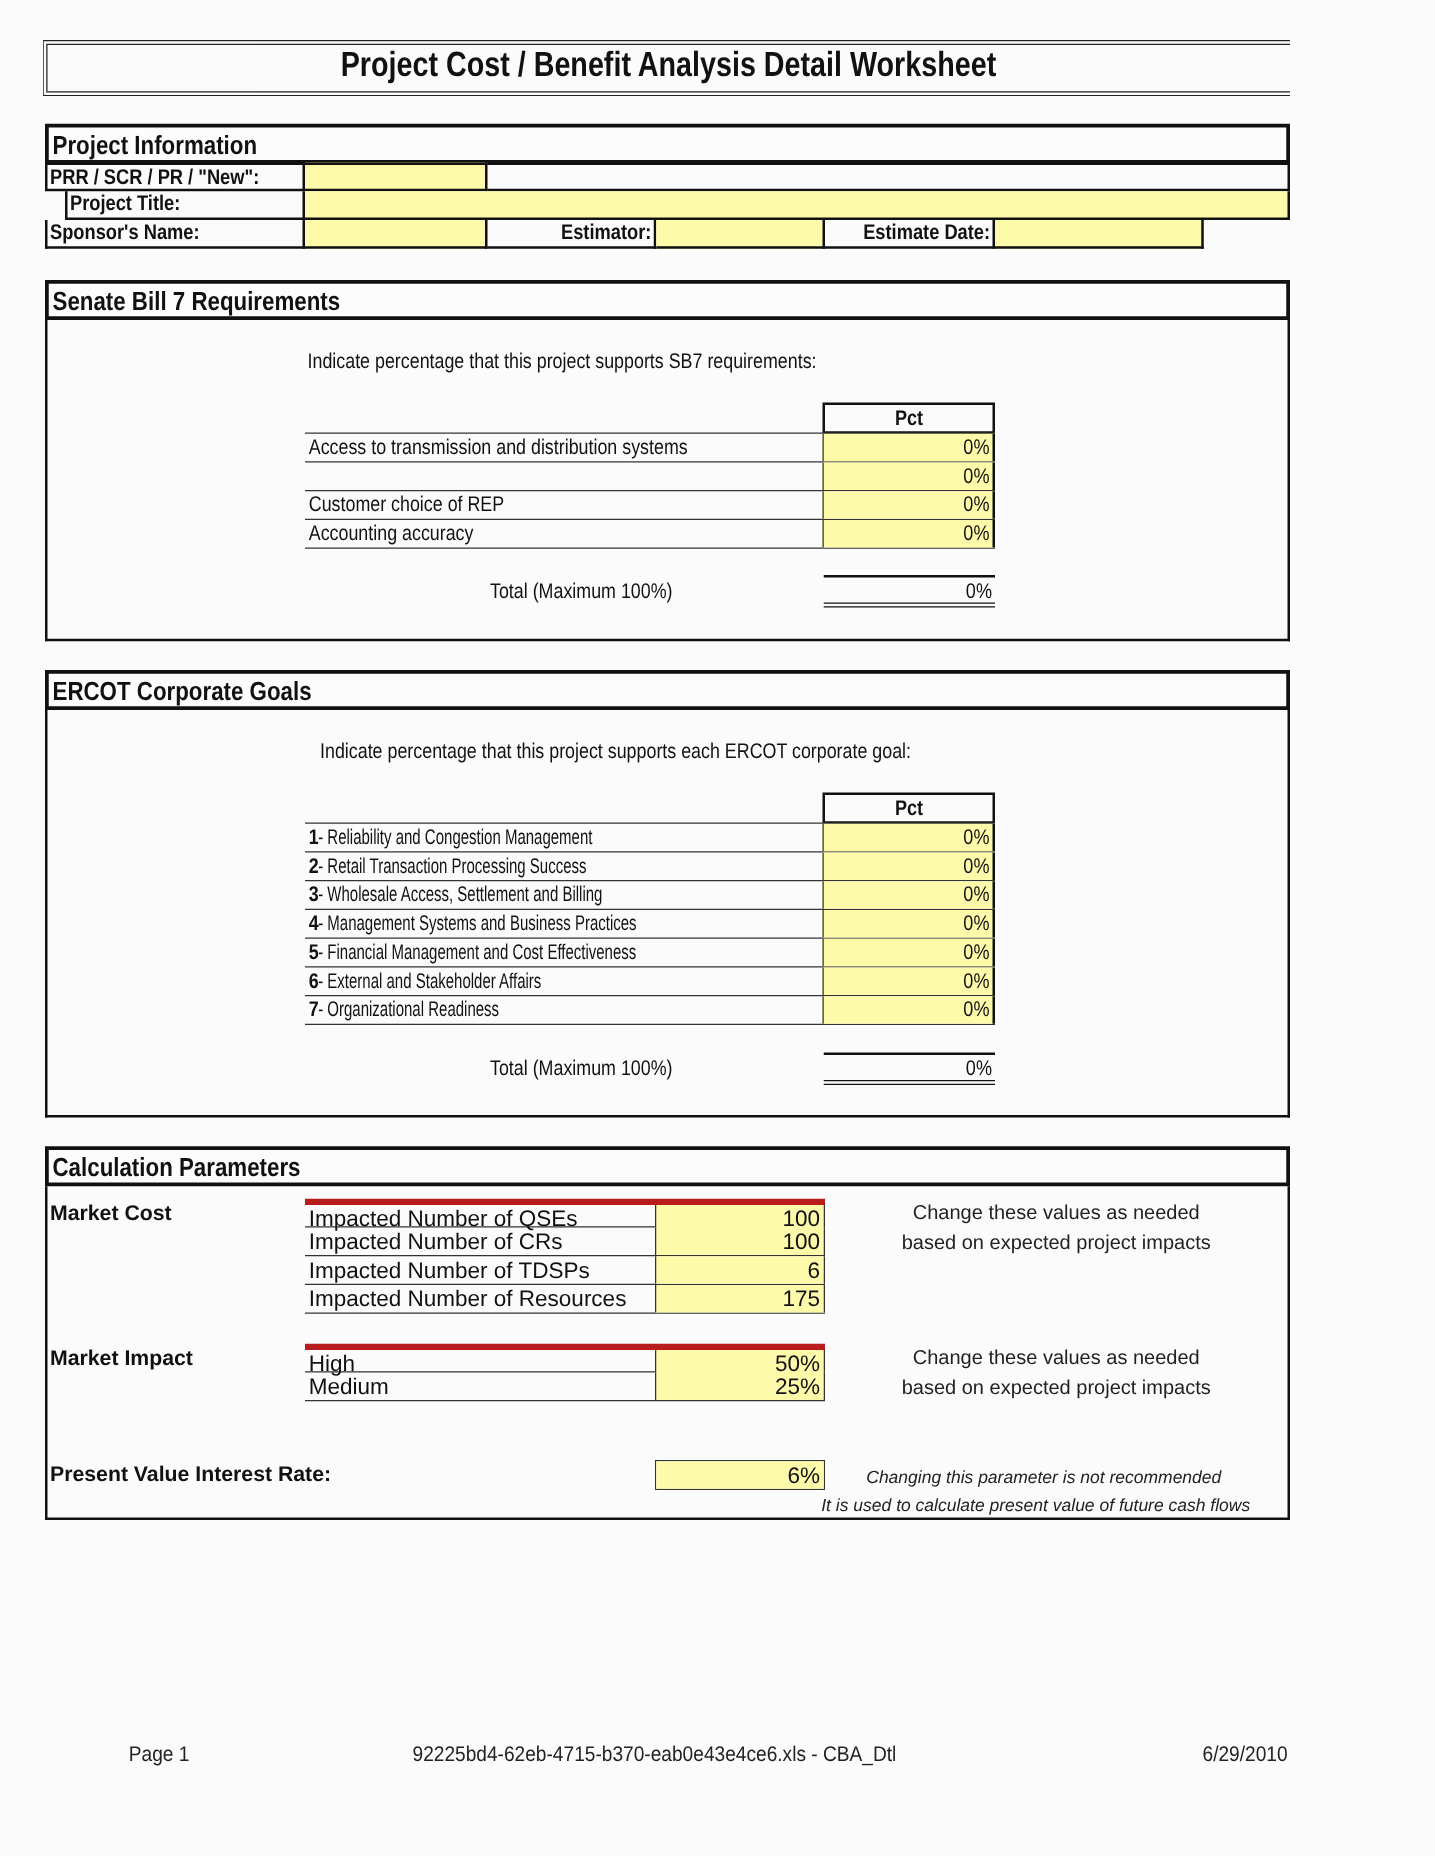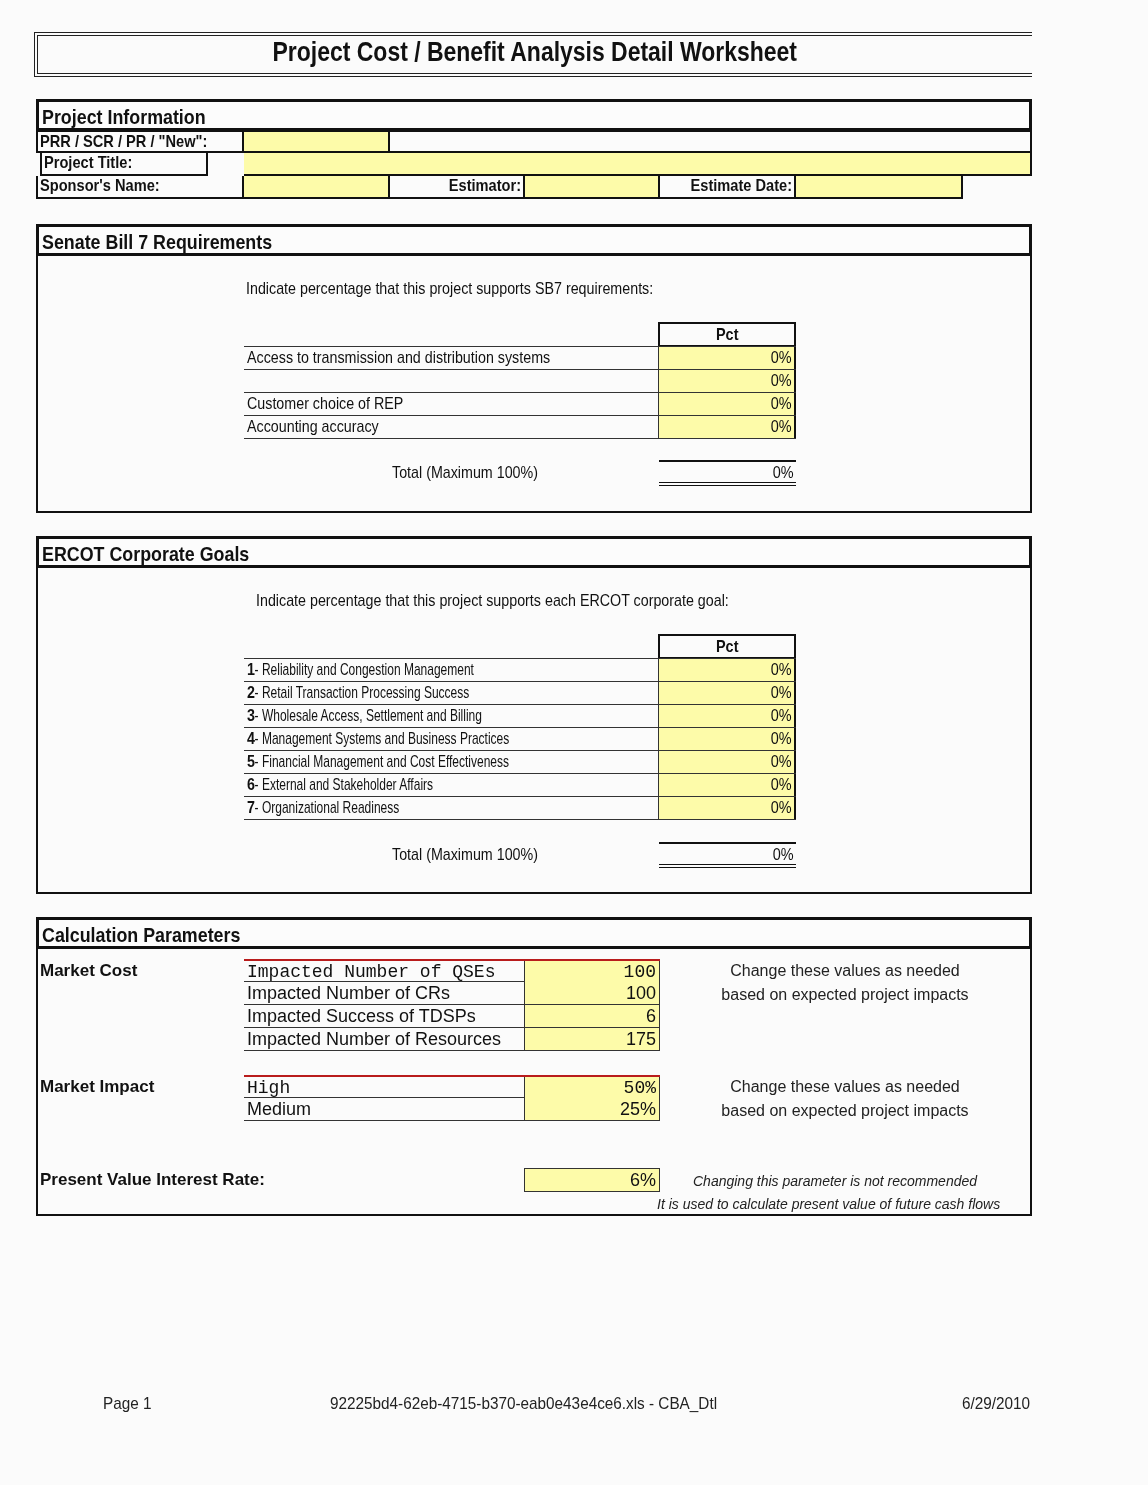--- a/index.html
+++ b/index.html
@@ -37,21 +37,21 @@
     .row-label b { font-weight: bold; }
     .row-val { position: absolute; left: 414px; top: 0; width: 138px; height: 22px; background: #fdfba9; border-left: 1px solid #333; border-right: 2px solid #111; text-align: right; font-size: 17px; line-height: 22px; padding-right: 2px; }
     .row-val span { display:inline-block; transform: scaleX(0.85); transform-origin: right center; }
     .tot-label { font-size: 17px; }
     .tot-val { width: 137px; height: 26px; border-top: 2px solid #111; border-bottom: 4px double #111; text-align: right; font-size: 17px; line-height: 22px; padding-right: 2px; }
     .tot-val span { display:inline-block; transform: scaleX(0.85); transform-origin: right center; }
 
     
     .cp-label { font-size: 17px; font-weight: bold; }
     .cp-row { width: 416px; height: 23px; border-bottom: 1px solid #333; }
-    .cp-row:first-child { border-top: 2px solid #b91c1c; font-family: Liberation Mono, monospace; }
+    .cp-row:first-child { border-top: 5px solid #b91c1c; }
     .cp-name { position: absolute; left: 3px; top: 0; font-size: 18px; line-height: 22px; white-space: nowrap; }
     .cp-val { position: absolute; left: 280px; top: 0; width: 136px; height: 22px; background: #fdfba9; border-left: 1px solid #333; border-right: 1px solid #333; text-align: right; font-size: 18px; line-height: 22px; padding-right: 3px; }
     .note { font-size: 16px; text-align: center; line-height: 24px; color: #222; }
     .note-sm { font-size: 14px; color: #222; white-space: nowrap; font-style: italic; }
 
     .footer { font-size: 17px; color: #222; }
     .footer span { display:inline-block; transform: scaleX(0.9); transform-origin: left center; white-space: nowrap; }
   </style>
 </head>
 <body>
@@ -62,21 +62,21 @@
 <div class="abs sec-head" style="top:99px;">
     <span>Project Information</span>
   </div>
 
 <div class="abs pi-row" style="top:130px;">
   <div class="cell lbl" style="left:0;width:208px;border-left:2px solid #111;"><span>PRR / SCR / PR / "New":</span></div>
   <div class="cell yellow" style="left:208px;width:146px;"></div>
   <div class="cell" style="left:354px;width:642px;"></div>
 </div>
 <div class="abs pi-row" style="top:153px;">
-  <div class="cell lbl" style="left:4px;width:168px;border-left:2px solid #111;border-top:none;"><span>Project Title:</span></div>
+  <div class="cell lbl" style="left:16px;width:192px;border-left:2px solid #111;border-top:none;"><span>Project Title:</span></div>
   <div class="cell yellow" style="left:208px;width:788px;border-top:none;"></div>
 </div>
 <div class="abs pi-row" style="top:176px;">
   <div class="cell lbl" style="left:0;width:208px;border-left:2px solid #111;border-top:none;"><span>Sponsor's Name:</span></div>
   <div class="cell yellow" style="left:208px;width:146px;border-top:none;"></div>
   <div class="cell lbl rlbl" style="left:354px;width:135px;border-top:none;"><span>Estimator:</span></div>
   <div class="cell yellow" style="left:489px;width:135px;border-top:none;"></div>
   <div class="cell lbl rlbl" style="left:624px;width:136px;border-top:none;"><span>Estimate Date:</span></div>
   <div class="cell yellow" style="left:760px;width:167px;border-top:none;"></div>
 </div>
@@ -155,21 +155,21 @@
 <div class="abs" style="left:244px;top:959px;">
   <div class="cp-row" style="position:relative;">
     <div class="cp-name">Impacted Number of QSEs</div>
     <div class="cp-val">100</div>
   </div>
   <div class="cp-row" style="position:relative;">
     <div class="cp-name">Impacted Number of CRs</div>
     <div class="cp-val">100</div>
   </div>
   <div class="cp-row" style="position:relative;">
-    <div class="cp-name">Impacted Success of TDSPs</div>
+    <div class="cp-name">Impacted Number of TDSPs</div>
     <div class="cp-val">6</div>
   </div>
   <div class="cp-row" style="position:relative;">
     <div class="cp-name">Impacted Number of Resources</div>
     <div class="cp-val">175</div>
   </div>
 </div>
 <div class="abs note" style="left:680px;top:959px;width:330px;">
   <div>Change these values as needed</div>
   <div>based on expected project impacts</div>

